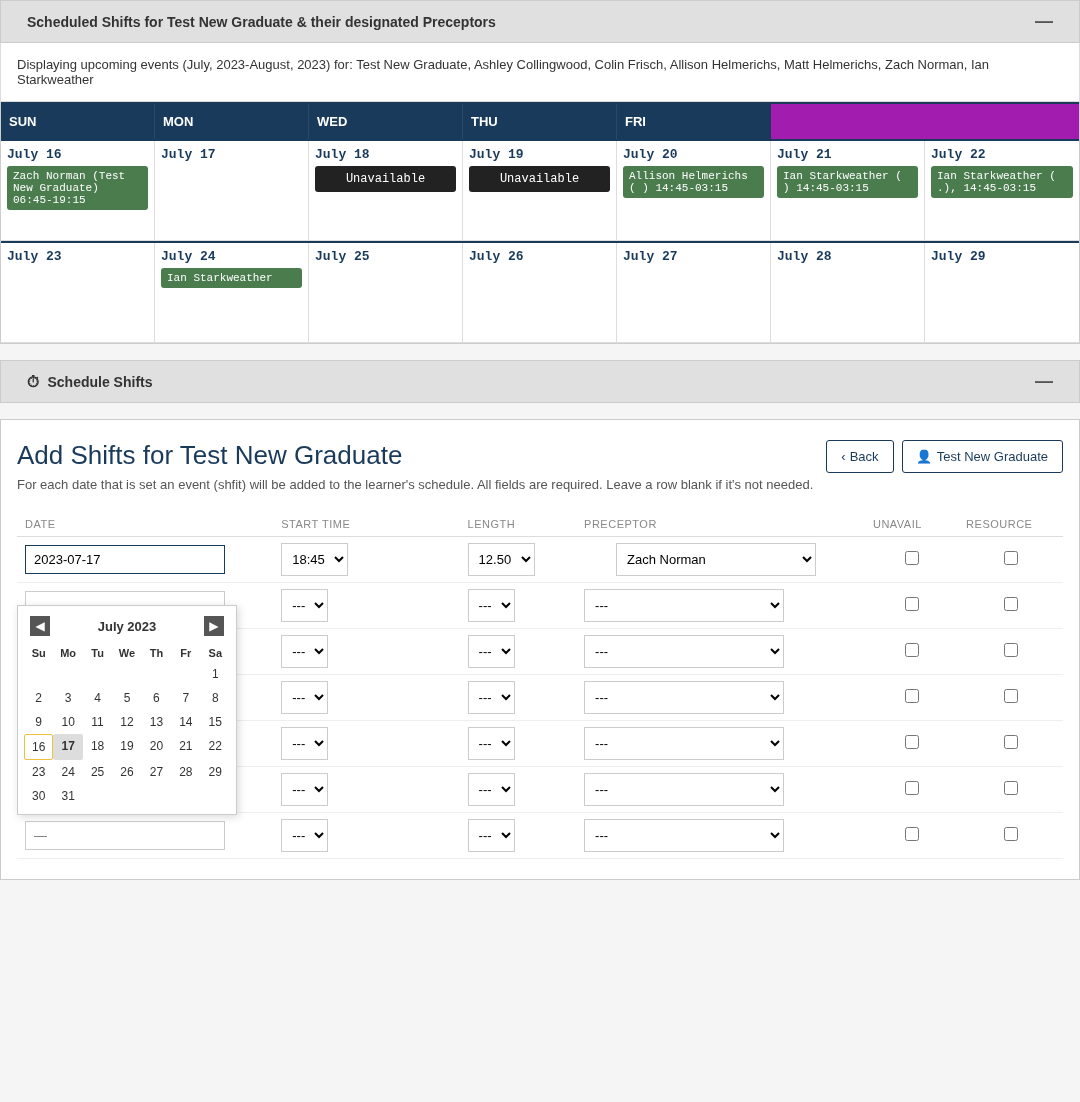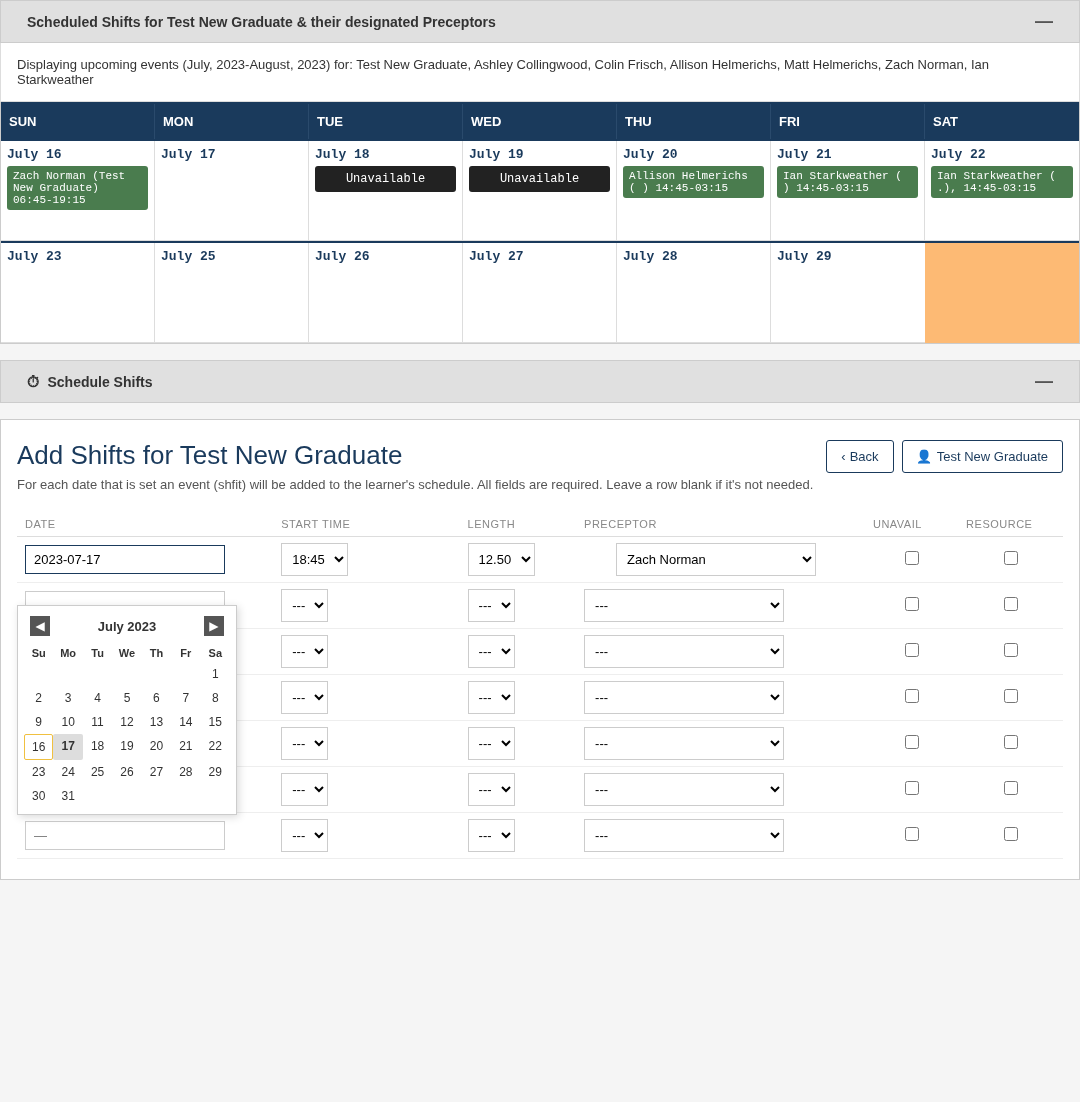--- a/index.html
+++ b/index.html
@@ -22,21 +22,21 @@
     .info-bar {
       background: #fff;
       padding: 14px 16px;
       font-size: 13px;
       border: 1px solid #ddd;
       border-top: none;
     }
 
     
     .calendar-container {
-      background: #fdba74;
+      background: #a21caf;
       border: 1px solid #ccc;
       border-top: none;
       overflow: hidden;
     }
     .calendar-grid {
       display: grid;
       grid-template-columns: repeat(7, 1fr);
       border-top: 2px solid #1a3a5c;
     }
     .cal-header {
@@ -232,25 +232,23 @@
 </div>
 
 <div class="info-bar">
   <span>Displaying upcoming events (July, 2023-August, 2023) for: Test New Graduate, Ashley Collingwood, Colin Frisch, Allison Helmerichs, Matt Helmerichs, Zach Norman, Ian Starkweather</span>
 </div>
 
 <div class="calendar-container">
   <div class="calendar-grid">
     <div class="cal-header">SUN</div>
     <div class="cal-header">MON</div>
-    <div class="cal-header">TUE</div>
     <div class="cal-header">WED</div>
     <div class="cal-header">THU</div>
     <div class="cal-header">FRI</div>
-    <div class="cal-header">SAT</div>
   </div>
 
   <div class="calendar-grid">
     <div class="cal-cell">
       <div class="cal-date">July 16</div>
       <div class="cal-event-green">Zach Norman (Test New Graduate) 06:45-19:15</div>
     </div>
     <div class="cal-cell">
       <div class="cal-date">July 17</div>
     </div>
@@ -272,20 +270,24 @@
     </div>
     <div class="cal-cell">
       <div class="cal-date">July 22</div>
       <div class="cal-event-green">Ian Starkweather (        .), 14:45-03:15</div>
     </div>
   </div>
 
   <div class="calendar-grid">
     <div class="cal-cell">
       <div class="cal-date">July 23</div>
+    </div>
+    <div class="cal-cell">
+      <div class="cal-date">July 24</div>
+      <div class="cal-event-green">Ian Starkweather</div>
     </div>
     <div class="cal-cell">
       <div class="cal-date">July 25</div>
     </div>
     <div class="cal-cell">
       <div class="cal-date">July 26</div>
     </div>
     <div class="cal-cell">
       <div class="cal-date">July 27</div>
     </div>

